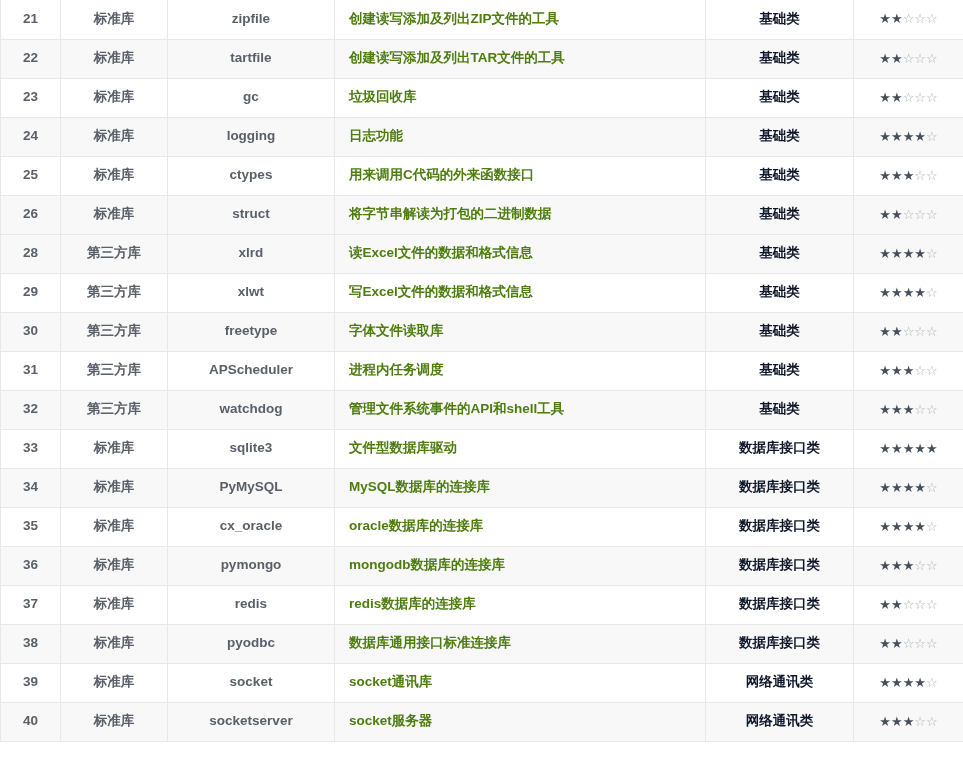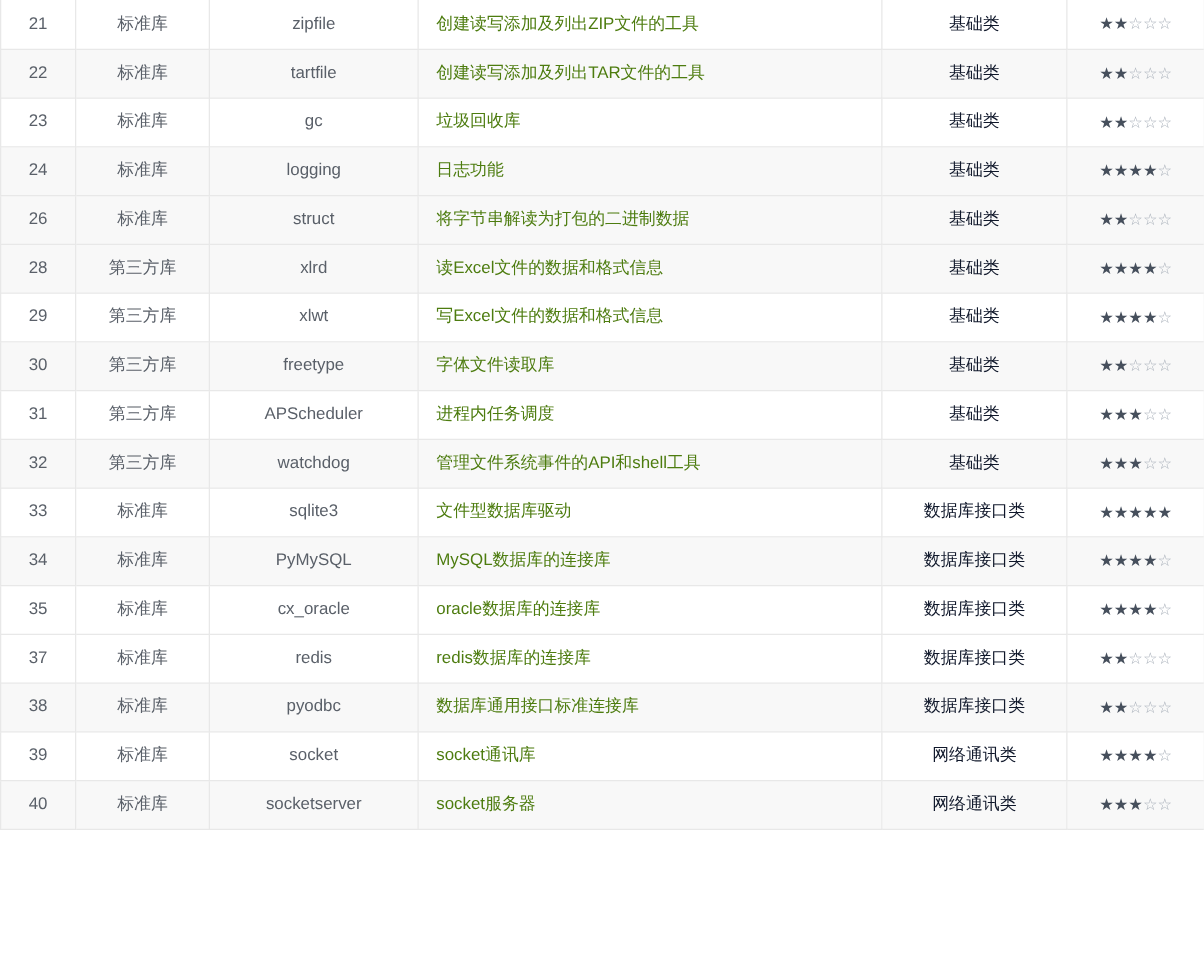--- a/index.html
+++ b/index.html
@@ -11,20 +11,21 @@
   body {
     width: 963px;
     height: 782px;
     overflow: hidden;
     font-family: "Liberation Sans", "DejaVu Sans", sans-serif;
   }
   .table-wrap {
     width: 963px;
     height: 782px;
     overflow: hidden;
+    font-weight: bold;
   }
   table.lib-table {
     border-collapse: collapse;
     table-layout: fixed;
     width: 963px;
     font-size: 13.5px;
     color: #555b63;
   }
   table.lib-table col.c-id       { width: 60px;  }
   table.lib-table col.c-kind     { width: 107px; }
@@ -129,20 +130,28 @@
           <td class="cell-rating"><span class="stars"><span class="star-full">★</span><span class="star-full">★</span><span class="star-empty">☆</span><span class="star-empty">☆</span><span class="star-empty">☆</span></span></td>
         </tr>
         <tr class="row-even">
           <td class="cell-id">24</td>
           <td class="cell-kind">标准库</td>
           <td class="cell-name">logging</td>
           <td class="cell-desc">日志功能</td>
           <td class="cell-cat">基础类</td>
           <td class="cell-rating"><span class="stars"><span class="star-full">★</span><span class="star-full">★</span><span class="star-full">★</span><span class="star-full">★</span><span class="star-empty">☆</span></span></td>
         </tr>
+        <tr class="row-odd">
+          <td class="cell-id">25</td>
+          <td class="cell-kind">标准库</td>
+          <td class="cell-name">ctypes</td>
+          <td class="cell-desc">用来调用C代码的外来函数接口</td>
+          <td class="cell-cat">基础类</td>
+          <td class="cell-rating"><span class="stars"><span class="star-full">★</span><span class="star-full">★</span><span class="star-full">★</span><span class="star-empty">☆</span><span class="star-empty">☆</span></span></td>
+        </tr>
         <tr class="row-even">
           <td class="cell-id">26</td>
           <td class="cell-kind">标准库</td>
           <td class="cell-name">struct</td>
           <td class="cell-desc">将字节串解读为打包的二进制数据</td>
           <td class="cell-cat">基础类</td>
           <td class="cell-rating"><span class="stars"><span class="star-full">★</span><span class="star-full">★</span><span class="star-empty">☆</span><span class="star-empty">☆</span><span class="star-empty">☆</span></span></td>
         </tr>
         <tr class="row-even">
           <td class="cell-id">28</td>
@@ -200,20 +209,28 @@
           <td class="cell-cat">数据库接口类</td>
           <td class="cell-rating"><span class="stars"><span class="star-full">★</span><span class="star-full">★</span><span class="star-full">★</span><span class="star-full">★</span><span class="star-empty">☆</span></span></td>
         </tr>
         <tr class="row-odd">
           <td class="cell-id">35</td>
           <td class="cell-kind">标准库</td>
           <td class="cell-name">cx_oracle</td>
           <td class="cell-desc">oracle数据库的连接库</td>
           <td class="cell-cat">数据库接口类</td>
           <td class="cell-rating"><span class="stars"><span class="star-full">★</span><span class="star-full">★</span><span class="star-full">★</span><span class="star-full">★</span><span class="star-empty">☆</span></span></td>
+        </tr>
+        <tr class="row-even">
+          <td class="cell-id">36</td>
+          <td class="cell-kind">标准库</td>
+          <td class="cell-name">pymongo</td>
+          <td class="cell-desc">mongodb数据库的连接库</td>
+          <td class="cell-cat">数据库接口类</td>
+          <td class="cell-rating"><span class="stars"><span class="star-full">★</span><span class="star-full">★</span><span class="star-full">★</span><span class="star-empty">☆</span><span class="star-empty">☆</span></span></td>
         </tr>
         <tr class="row-odd">
           <td class="cell-id">37</td>
           <td class="cell-kind">标准库</td>
           <td class="cell-name">redis</td>
           <td class="cell-desc">redis数据库的连接库</td>
           <td class="cell-cat">数据库接口类</td>
           <td class="cell-rating"><span class="stars"><span class="star-full">★</span><span class="star-full">★</span><span class="star-empty">☆</span><span class="star-empty">☆</span><span class="star-empty">☆</span></span></td>
         </tr>
         <tr class="row-even">

